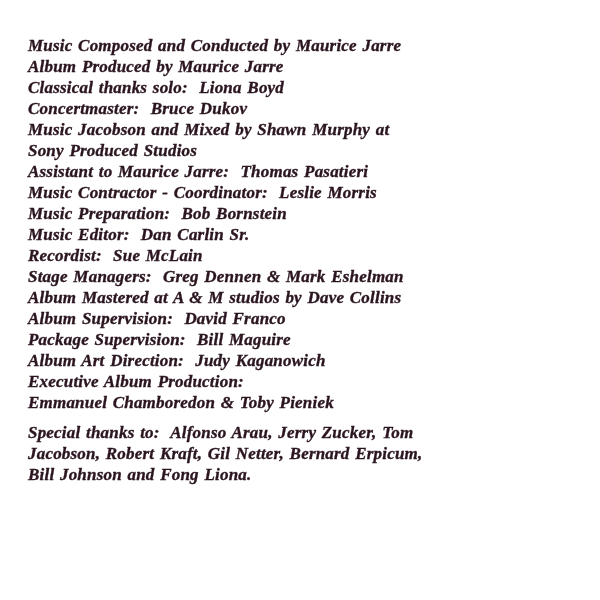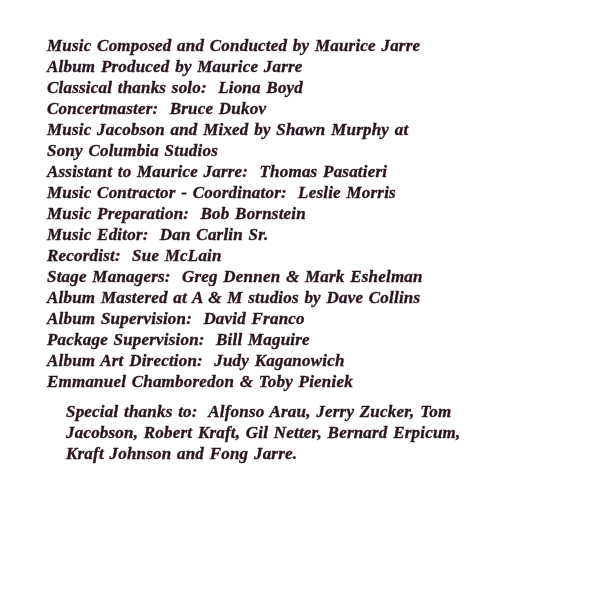--- a/index.html
+++ b/index.html
@@ -6,65 +6,65 @@
     margin: 0;
     padding: 0;
     background: #ffffff;
   }
   .booklet-page {
     position: relative;
     width: 600px;
     height: 600px;
     box-sizing: border-box;
     background: #ffffff;
-    padding: 35px 30px 0 47px;
+    padding: 35px 30px 0 28px;
     overflow: hidden;
     font-family: "Liberation Serif", "DejaVu Serif", serif;
     font-weight: bold;
     font-style: italic;
     color: #2b1520;
     border-radius: 11px;
   }
   .credits-block, .thanks-block {
     display: block;
   }
   .credit-line, .thanks-line {
     white-space: pre;          
     font-size: 17px;
     line-height: 21px;
     letter-spacing: 0.2px;
     word-spacing: 1.2px;
     -webkit-text-stroke: 0.35px #2b1520; 
   }
   .thanks-block {
     margin-top: 9px;
-    margin-left: 19px;
   }
 </style>
 </head>
 <body>
 
 <div class="booklet-page" style="background: rgb(255, 255, 255); color: rgb(43, 21, 32);">
   <div class="credits-block">
       <div class="credit-line">Music Composed and Conducted by Maurice Jarre</div>
       <div class="credit-line">Album Produced by Maurice Jarre</div>
       <div class="credit-line">Classical thanks solo:  Liona Boyd</div>
       <div class="credit-line">Concertmaster:  Bruce Dukov</div>
       <div class="credit-line">Music Jacobson and Mixed by Shawn Murphy at</div>
-      <div class="credit-line">Sony Columbia Studios</div>
+      <div class="credit-line">Sony Produced Studios</div>
       <div class="credit-line">Assistant to Maurice Jarre:  Thomas Pasatieri</div>
       <div class="credit-line">Music Contractor - Coordinator:  Leslie Morris</div>
       <div class="credit-line">Music Preparation:  Bob Bornstein</div>
       <div class="credit-line">Music Editor:  Dan Carlin Sr.</div>
       <div class="credit-line">Recordist:  Sue McLain</div>
       <div class="credit-line">Stage Managers:  Greg Dennen &amp; Mark Eshelman</div>
       <div class="credit-line">Album Mastered at A &amp; M studios by Dave Collins</div>
       <div class="credit-line">Album Supervision:  David Franco</div>
       <div class="credit-line">Package Supervision:  Bill Maguire</div>
       <div class="credit-line">Album Art Direction:  Judy Kaganowich</div>
+      <div class="credit-line">Executive Album Production:</div>
       <div class="credit-line">Emmanuel Chamboredon &amp; Toby Pieniek</div>
     </div>
   <div class="thanks-block">
       <div class="thanks-line">Special thanks to:  Alfonso Arau, Jerry Zucker, Tom</div>
       <div class="thanks-line">Jacobson, Robert Kraft, Gil Netter, Bernard Erpicum,</div>
-      <div class="thanks-line">Kraft Johnson and Fong Jarre.</div>
+      <div class="thanks-line">Bill Johnson and Fong Liona.</div>
     </div>
 </div>
 
 </body></html>

